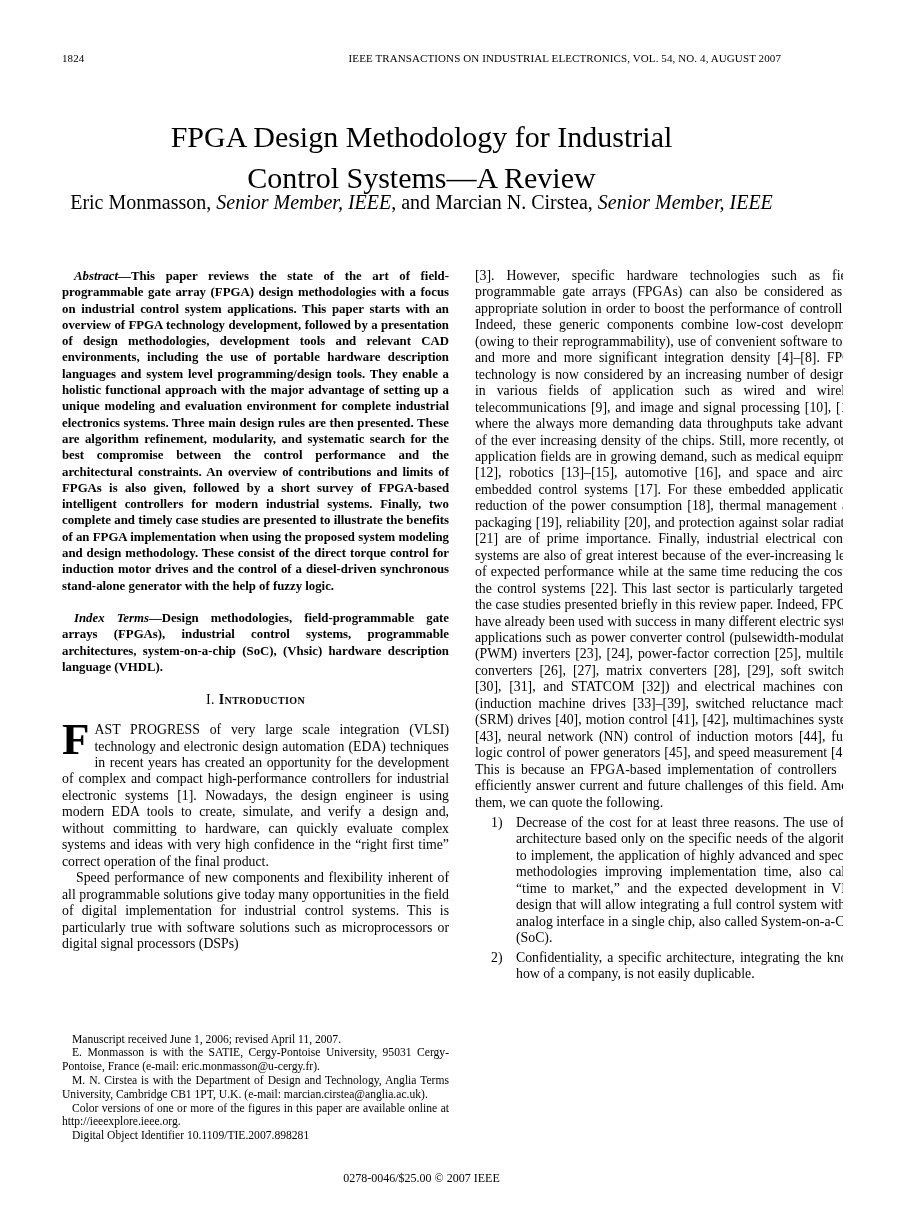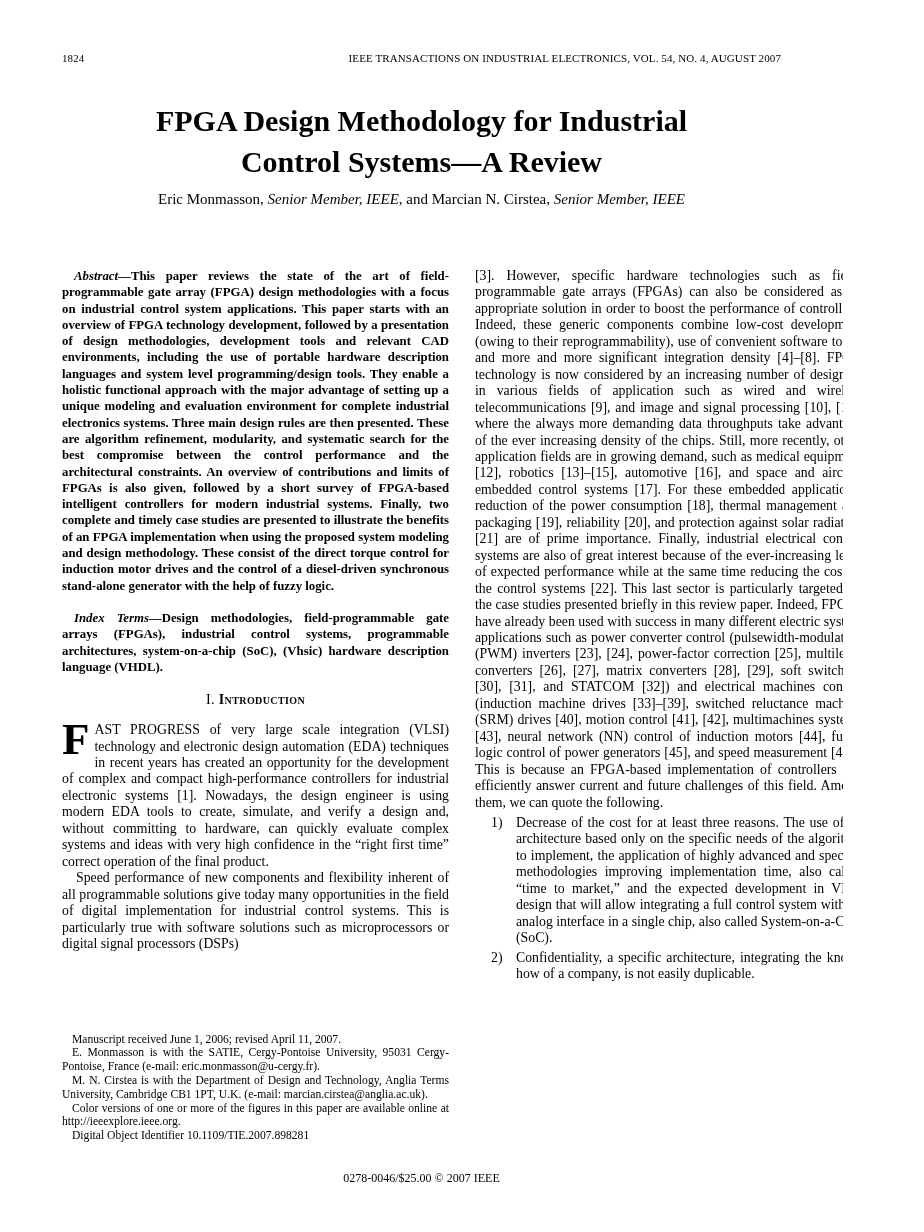--- a/index.html
+++ b/index.html
@@ -17,32 +17,32 @@
     position: absolute;
     top: 52px; left: 62px; right: 62px;
     display: flex;
     justify-content: space-between;
     align-items: baseline;
     font-size: 11px;
     letter-spacing: 0.1px;
   }
   .paper-title {
     position: absolute;
-    top: 100px; left: 0; right: 0;
+    top: 116px; left: 0; right: 0;
     text-align: center;
     font-size: 30px;
     line-height: 41px;
-    font-weight: bold;
+    font-weight: normal;
     margin: 0;
   }
   .author-line {
     position: absolute;
     top: 191px; left: 0; right: 0;
     text-align: center;
-    font-size: 15px;
+    font-size: 20px;
   }
   .italic { font-style: italic; }
   .columns {
     position: absolute;
     top: 268px; left: 62px;
     width: 800px; height: 875px;
     display: flex;
     gap: 26px;
   }
   .col { width: 387px; }

